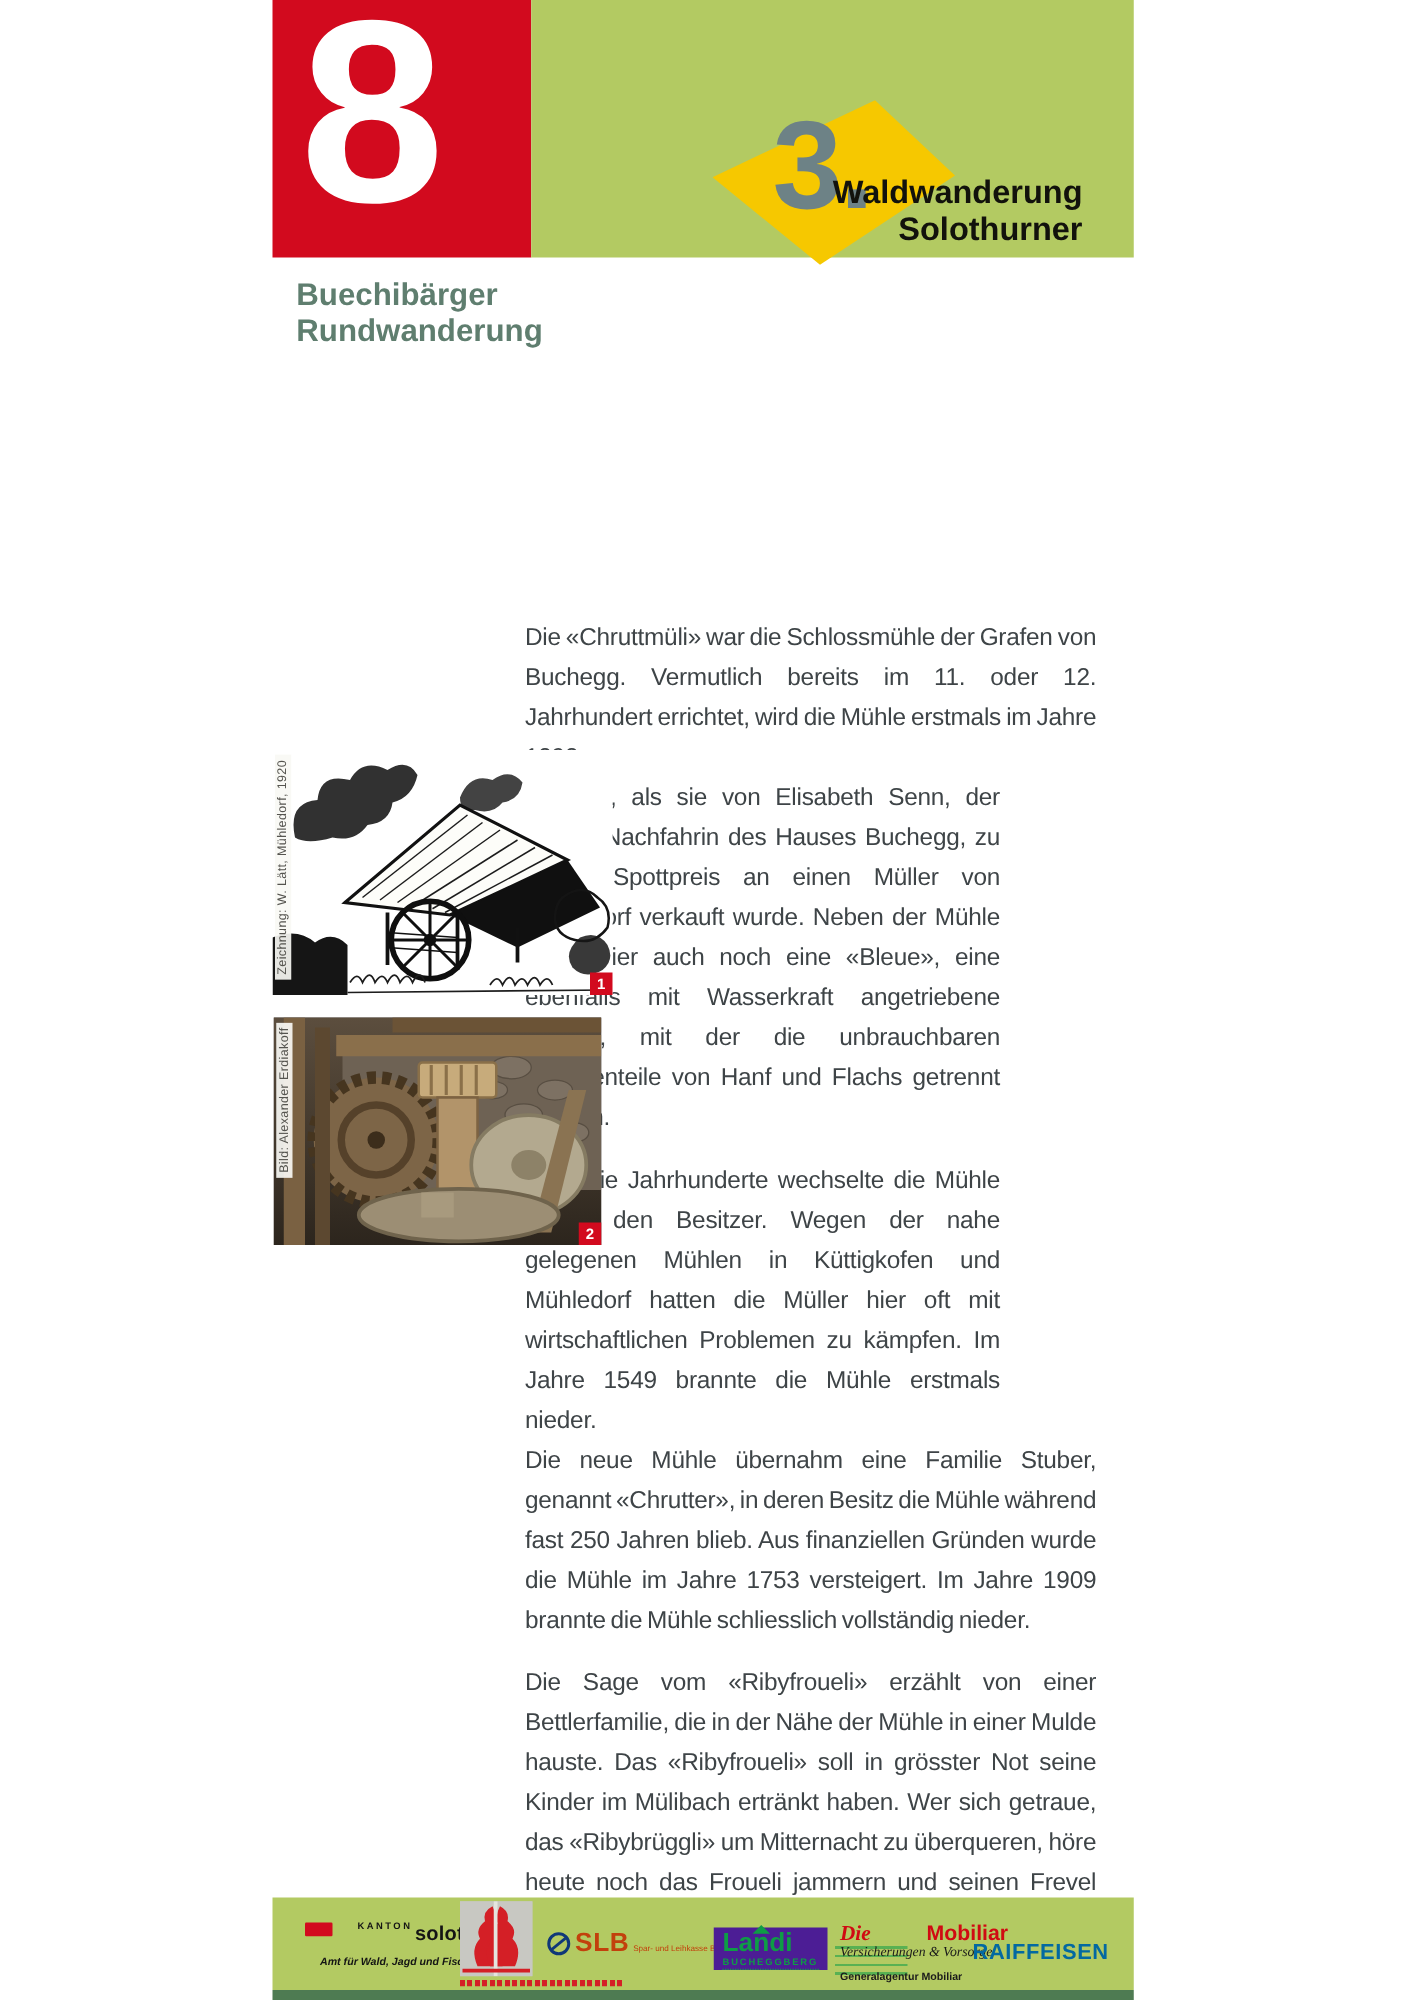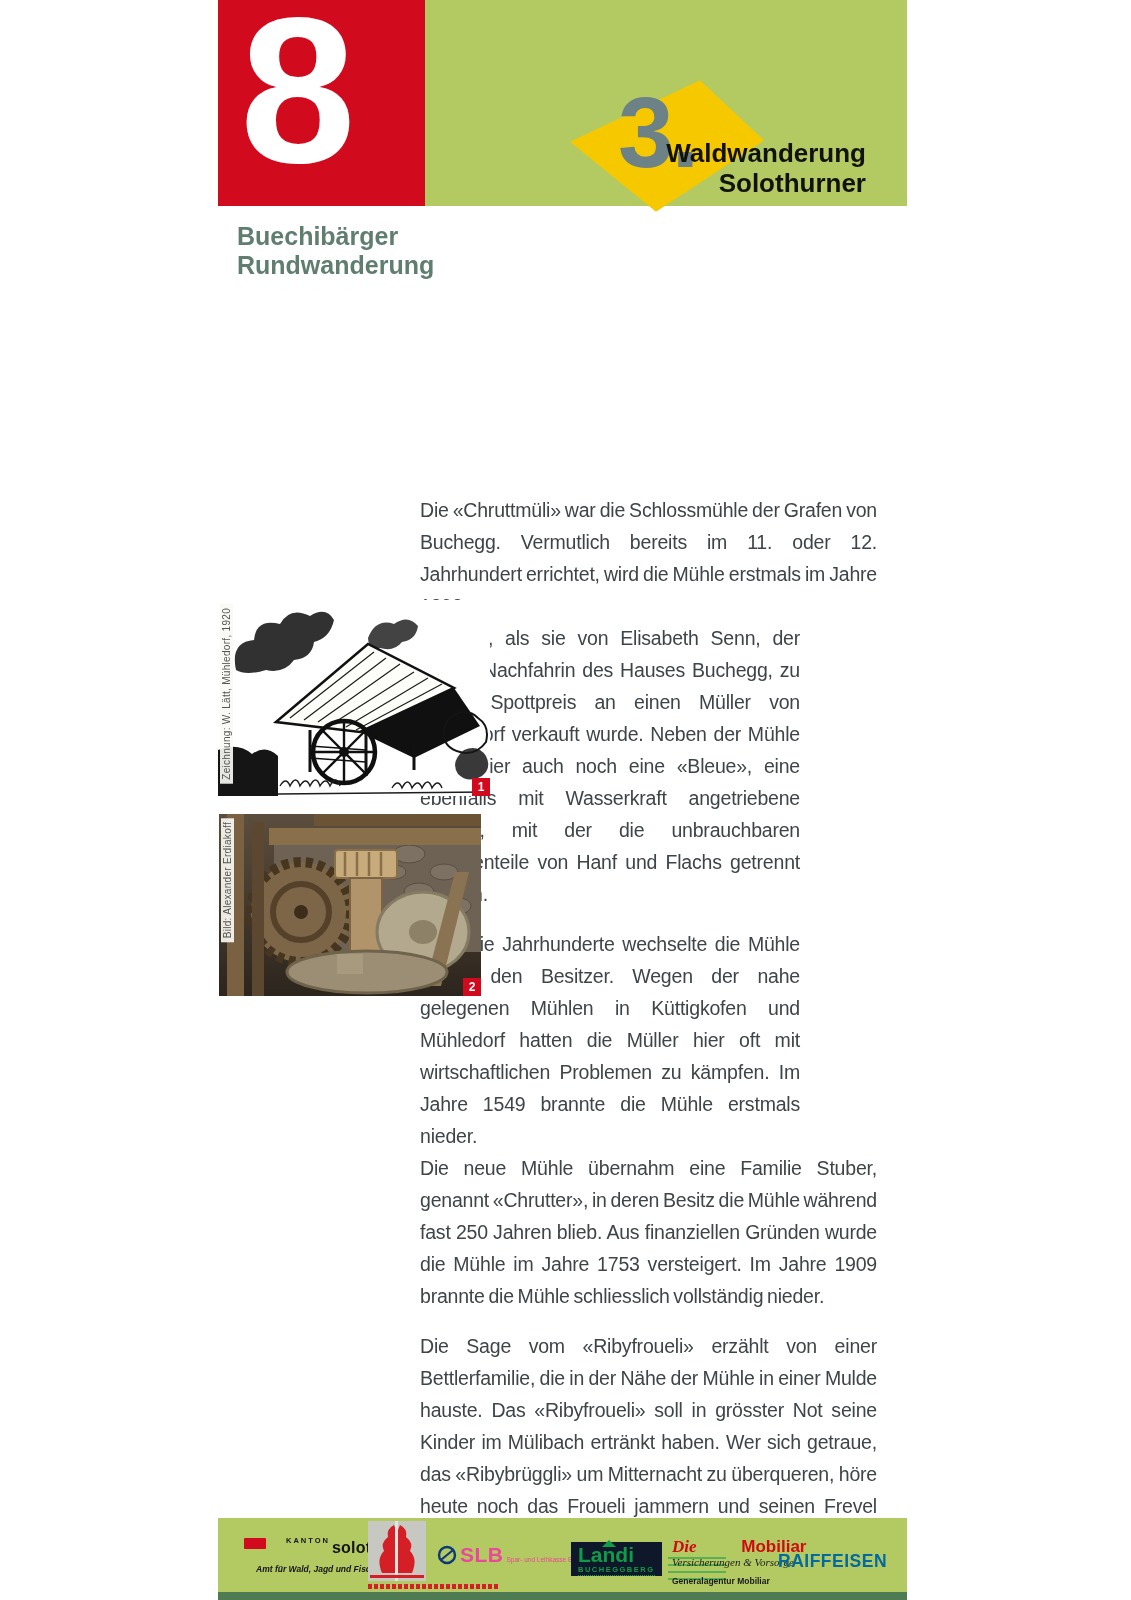--- a/index.html
+++ b/index.html
@@ -70,25 +70,25 @@
   .kanton-row { display:flex; align-items:flex-start; }
   .kanton-flag { width:22px; height:11px; background:#d20a1e; margin:3px 5px 0 0; border-radius:1px; }
   .kanton-word { font-size:7.5px; letter-spacing:2px; font-weight:bold; margin-top:1px;padding-left:15px; }
   .solothurn-word { font-size:16px; font-weight:bold; margin:4px 0 0 2px; letter-spacing:0.2px; }
   .kanton-amt { font-size:8.5px; font-weight:bold; font-style:italic; margin-top:7px; margin-left:12px; }
   .logo-jubi { position:absolute; left:368px; top:1521px; width:58px; height:60px; background:#c8c8c2; }
   .jubi-redline {
     position:absolute; left:368px; top:1584px; width:130px; height:5px;
     background:repeating-linear-gradient(90deg,#d41f26 0 4px,transparent 4px 6px);
   }
-  .logo-slb { position:absolute; left:437px; top:1543px; display:flex; align-items:center; color:#ec4899; }
+  .logo-slb { position:absolute; left:437px; top:1543px; display:flex; align-items:center; color:#c2410c; }
   .slb-icon { width:20px; height:20px; margin-right:3px; }
   .slb-abbr { font-size:21px; font-weight:800; letter-spacing:0.5px; }
   .slb-full { font-size:6.5px; margin-left:3px; margin-top:8px; }
-  .logo-landi { position:absolute; left:571px; top:1542px; background:#0f172a; padding:2px 7px 0 7px; }
+  .logo-landi { position:absolute; left:571px; top:1542px; background:#4c1d95; padding:2px 7px 0 7px; }
   .landi-name { color:#0e9c46; font-size:21px; font-weight:800; line-height:21px; position:relative; }
   .landi-roof {
     position:absolute; left:24px; top:-4px; width:0; height:0;
     border-left:7px solid transparent; border-right:7px solid transparent; border-bottom:7px solid #0e9c46;
   }
   .landi-sub { color:#0e9c46; font-size:7.5px; font-weight:bold; letter-spacing:1.5px; border-bottom:1px dotted #0e9c46; padding-bottom:1px; }
   .landi-dots {
     position:absolute; left:668px; top:1554px; width:58px; height:26px;
     background:repeating-linear-gradient(0deg,#0e9c46 0 2px,transparent 2px 7px);
     opacity:0.55;

